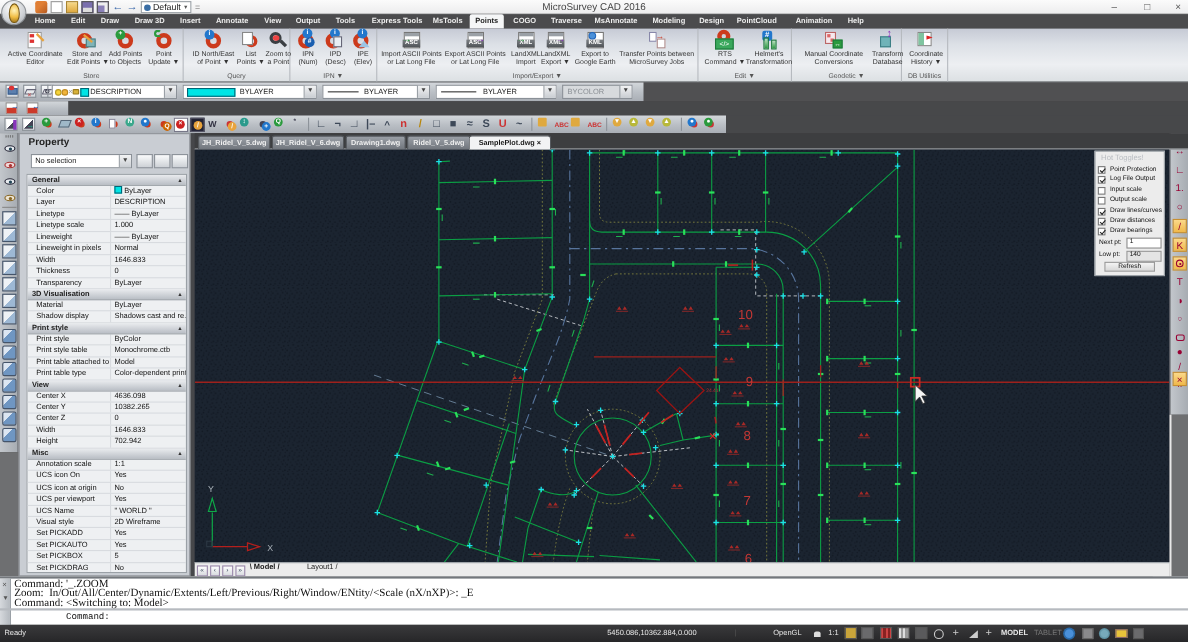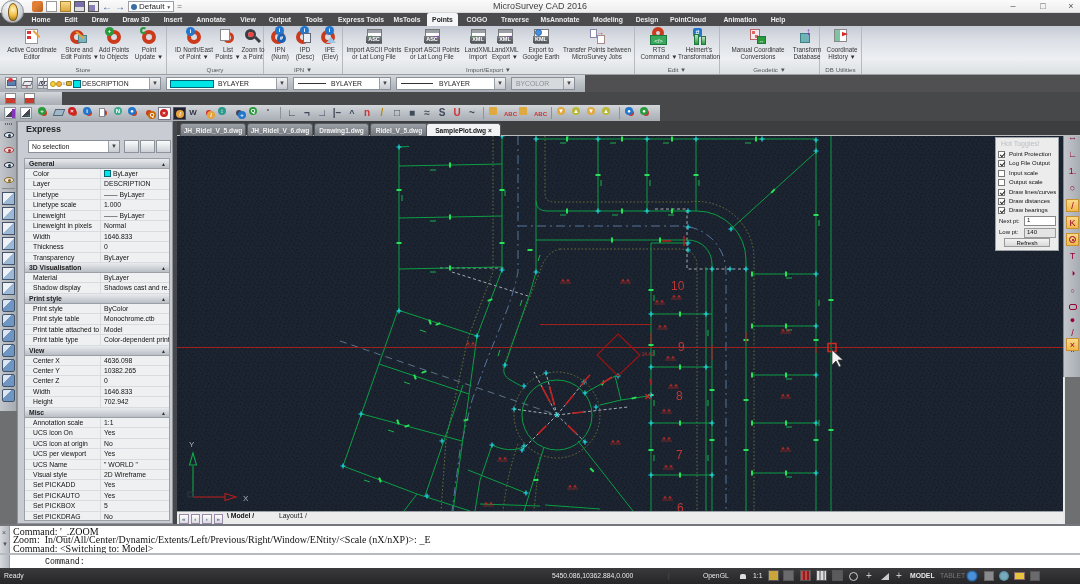--- a/index.html
+++ b/index.html
@@ -66,21 +66,21 @@
 
 #dtabs{left:177px;top:121px;width:903px;height:15px;background:#3d3e40;border-bottom:1px solid #b9bdc2;}
 .dtab{position:absolute;top:2px;height:13px;background:linear-gradient(#9ba0a7,#70757c);border:1px solid #55595e;border-bottom:none;border-radius:3px 3px 0 0;color:#f0f0f0;font-size:6.6px;font-weight:bold;text-align:center;line-height:13px;white-space:nowrap;}
 .dtab.active{background:#f2f3f4;color:#1a1a1a;z-index:5;}
 #canvas{left:177px;top:136px;width:886px;height:375px;background:#1b2430;overflow:hidden;}
 #modelbar{left:177px;top:511px;width:886px;height:13px;background:#ececec;border-top:1px solid #9aa0a6;font-size:6.8px;color:#222;}
 
 #cmdwrap{left:0;top:524px;width:1080px;height:44px;background:#fff;border-top:2px solid #73777c;}
 #cmdgut{position:absolute;left:0;top:0;width:10px;height:44px;background:linear-gradient(90deg,#d6d9dd,#b4b9bf);border-right:1px solid #9aa0a6;}
 #cmdhist{position:absolute;left:13px;top:2px;font-family:Liberation Serif, serif;font-size:10px;color:#111;line-height:8.3px;white-space:pre;}
-#cmdline{position:absolute;left:13px;top:31px;font-family:"Liberation Mono",monospace;font-size:8.3px;color:#111;padding-left:32px;}
+#cmdline{position:absolute;left:28px;top:31px;font-family:"Liberation Mono",monospace;font-size:8.3px;color:#111;padding-left:32px;}
 #cmdsplit{position:absolute;left:0;top:27px;width:1080px;height:2px;background:#b6babf;}
 
 #statusbar{left:0;top:568px;width:1080px;height:16px;background:linear-gradient(#3a3a3c,#262628);color:#e8e8e8;font-size:6.8px;}
 .sseg{position:absolute;top:0;height:16px;line-height:16px;}
 
 #hott{left:995px;top:137px;width:64px;height:114px;background:#ececec;border:1px solid #9aa0a6;font-size:6px;color:#111;z-index:40;}
 .hrow{position:relative;height:9.4px;line-height:9.4px;padding-left:13px;white-space:nowrap;}
 .cb{position:absolute;left:2px;top:1px;width:7px;height:7px;background:#fff;border:1px solid #777;}
 .cb.on:after{content:"";position:absolute;left:1px;top:1px;width:4px;height:2px;border-left:1.2px solid #222;border-bottom:1.2px solid #222;transform:rotate(-48deg);}
 </style>
@@ -536,21 +536,21 @@
     <div class="sicon ri" style="top:253px;">
         <i style="display:block;width:0;height:0;border-left:4px solid transparent;border-right:4px solid transparent;border-bottom:7px solid #655;margin:3px auto 0;transform:rotate(45deg);"></i>
       </div>
     <div class="sicon ri" style="top:268px;color:#c22;">*</div>
   </div>
   <div class="abs" style="left:0;top:411px;width:17px;height:113px;background:#6e6f71;"></div>
   <div class="abs" style="left:1063px;top:377px;width:17px;height:147px;background:#6e6f71;border-left:2px solid #e8e8e8;"></div>
   <div class="abs" style="left:1048px;top:511px;width:15px;height:13px;background:#f0f0f0;"></div>
 
   <div class="abs" id="ppanel">
-    <div id="ptitle">Express</div>
+    <div id="ptitle">Property</div>
     <div class="combo" id="pcombo">
         <span style="padding-left:3px;">No selection</span>
         <span class="arr">▼</span>
       </div>
     <div class="pbtn" style="left:106px;"></div>
     <div class="pbtn" style="left:122px;"></div>
     <div class="pbtn" style="left:138px;"></div>
     <div id="pgrid">
       <div class="psec">General</div>
       <div class="prow">

